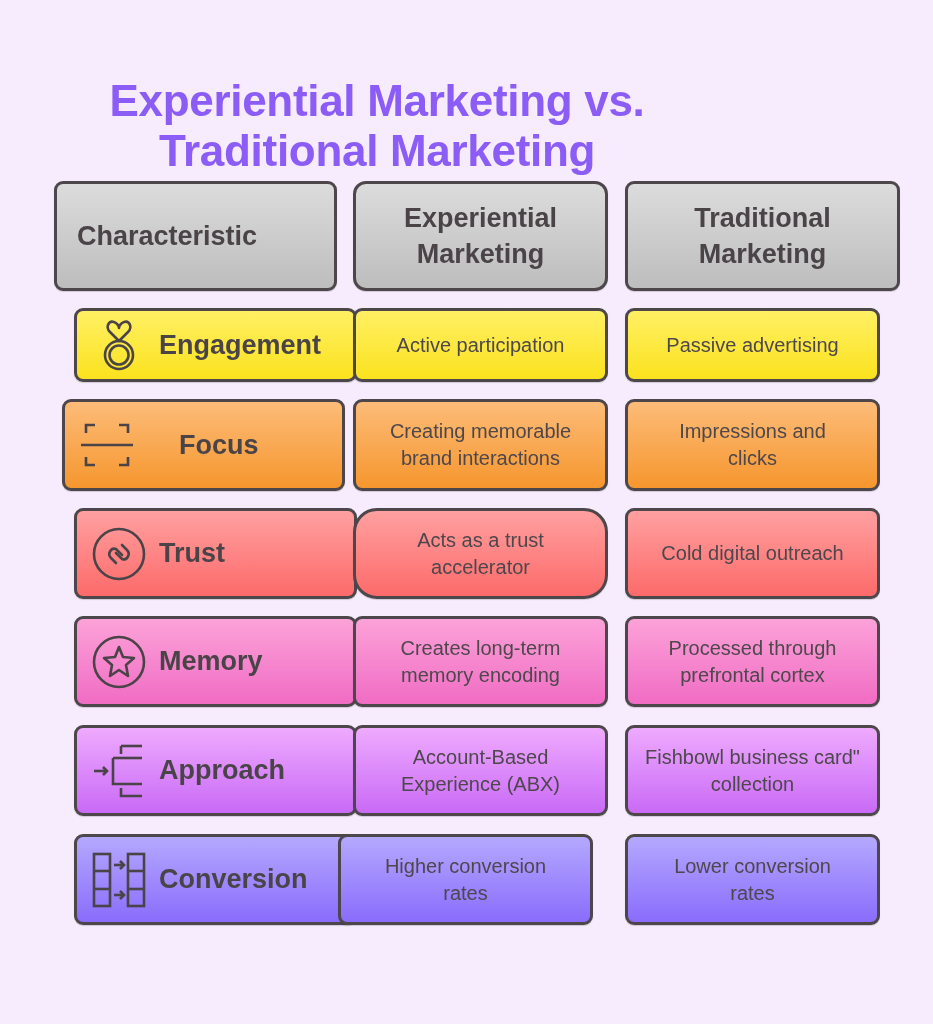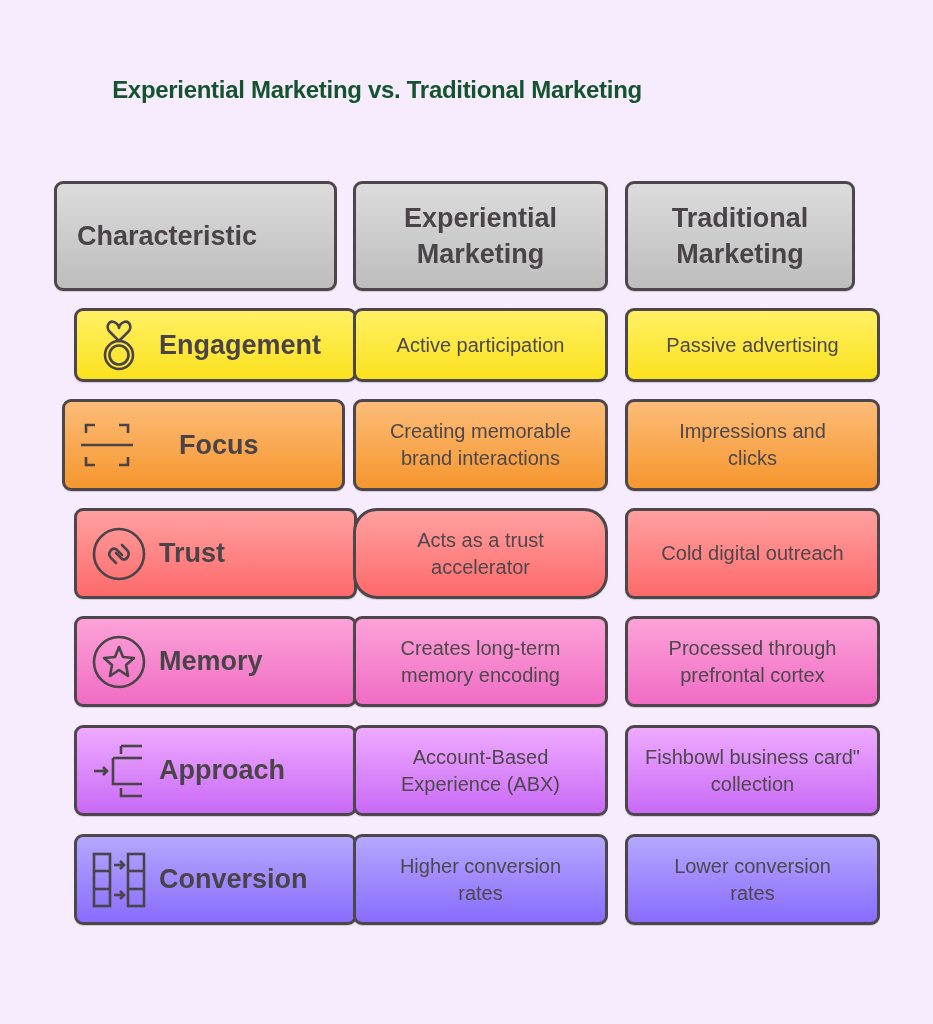--- a/index.html
+++ b/index.html
@@ -2,21 +2,21 @@
 <html><head>
 <meta charset="utf-8">
 <style>
   html, body { margin:0; padding:0; }
   body {
     width:933px; height:1024px; background:#f6ecfd; position:relative; overflow:hidden;
     font-family:"Liberation Sans", "DejaVu Sans", sans-serif; color:#4a4448;
   }
   .title {
     position:absolute; left:0; top:76px; width:754px; text-align:center;
-    font-size:24px; font-weight:bold; color:#14532d; letter-spacing:-0.3px;
+    font-size:44px; font-weight:bold; color:#8b5cf6; letter-spacing:-0.3px;
   }
   .cell {
     position:absolute; box-sizing:border-box; border:3px solid #4d474b; border-radius:9px;
     display:flex; align-items:center; justify-content:center; text-align:center;
     box-shadow:0 1px 1px rgba(0,0,0,0.15);
   }
   .hdr { background:linear-gradient(#dcdcdc,#bdbdbd); font-weight:bold; font-size:27px; line-height:36px; color:#4a4448; }
   .hdr.first { justify-content:flex-start; padding-left:20px; }
   .val { font-size:20px; line-height:27px; color:#4e474c; padding:0 12px; }
   .label { justify-content:flex-start; padding-left:14px;margin-left:20px; }
@@ -31,24 +31,24 @@
   svg { overflow:visible; }
 </style>
 </head>
 <body>
 
 <div class="title">Experiential Marketing vs. Traditional Marketing</div>
 
 <div class="cell hdr first" style="left:54px;top:181px;width:283px;height:110px;">
   <span>Characteristic</span>
 </div>
-<div class="cell hdr" style="left:353px;top:181px;width:255px;height:110px;padding:0 30px;">
+<div class="cell hdr" style="left:353px;top:181px;width:255px;height:110px;padding:0 30px;border-radius:13px;">
   <span>Experiential Marketing</span>
 </div>
-<div class="cell hdr" style="left:625px;top:181px;width:230px;height:110px;padding:17px 30px;">
+<div class="cell hdr" style="left:625px;top:181px;width:275px;height:110px;padding:17px 30px;">
   <span>Traditional Marketing</span>
 </div>
 
 <div class="cell label c-yellow" style="left:54px;top:308px;width:283px;height:74px;">
   <span class="ico">
     <svg width="40" height="56" viewBox="0 0 40 56" fill="none" stroke="#4a4448" stroke-width="2.6" stroke-linejoin="round">
       <path d="M20 24 L11 15 C6 10 10 3 15 5 C18 6 20 9 20 11 C20 9 22 6 25 5 C30 3 34 10 29 15 Z"></path>
       <circle cx="20" cy="38" r="14"></circle>
       <circle cx="20" cy="38" r="9.5"></circle>
     </svg>
@@ -145,18 +145,18 @@
       <line x1="36" y1="18" x2="52" y2="18"></line>
         <line x1="36" y1="36" x2="52" y2="36"></line>
       <path d="M22 12 H32"></path>
         <path d="M28 8 L32 12 L28 16"></path>
       <path d="M22 42 H32"></path>
         <path d="M28 38 L32 42 L28 46"></path>
     </svg>
   </span>
   <span class="txt">Conversion</span>
 </div>
-<div class="cell val c-violet" style="left:353px;top:834px;width:255px;height:91px;padding:0 30px;">
+<div class="cell val c-violet" style="left:338px;top:834px;width:255px;height:91px;padding:0 30px;">
   <span>Higher conversion rates</span>
 </div>
 <div class="cell val c-violet" style="left:625px;top:834px;width:255px;height:91px;padding:0 40px;">
   <span>Lower conversion rates</span>
 </div>
 
 </body></html>

